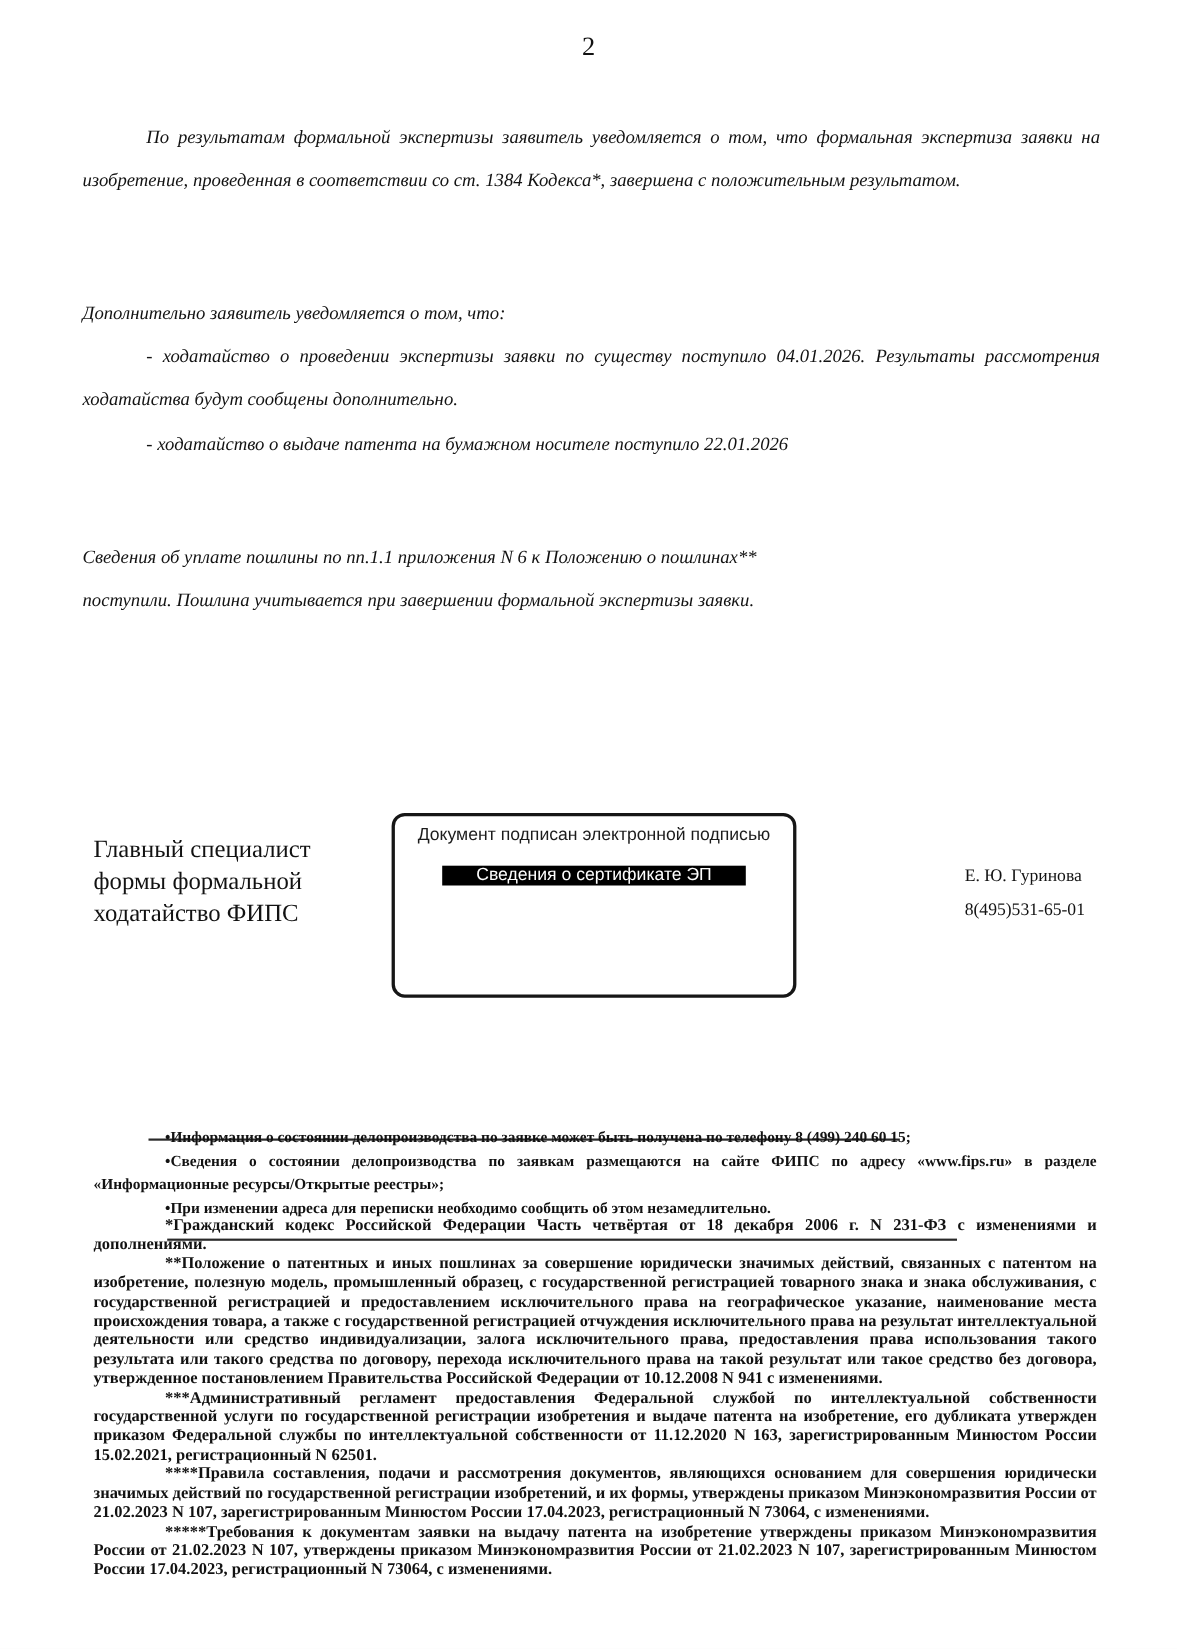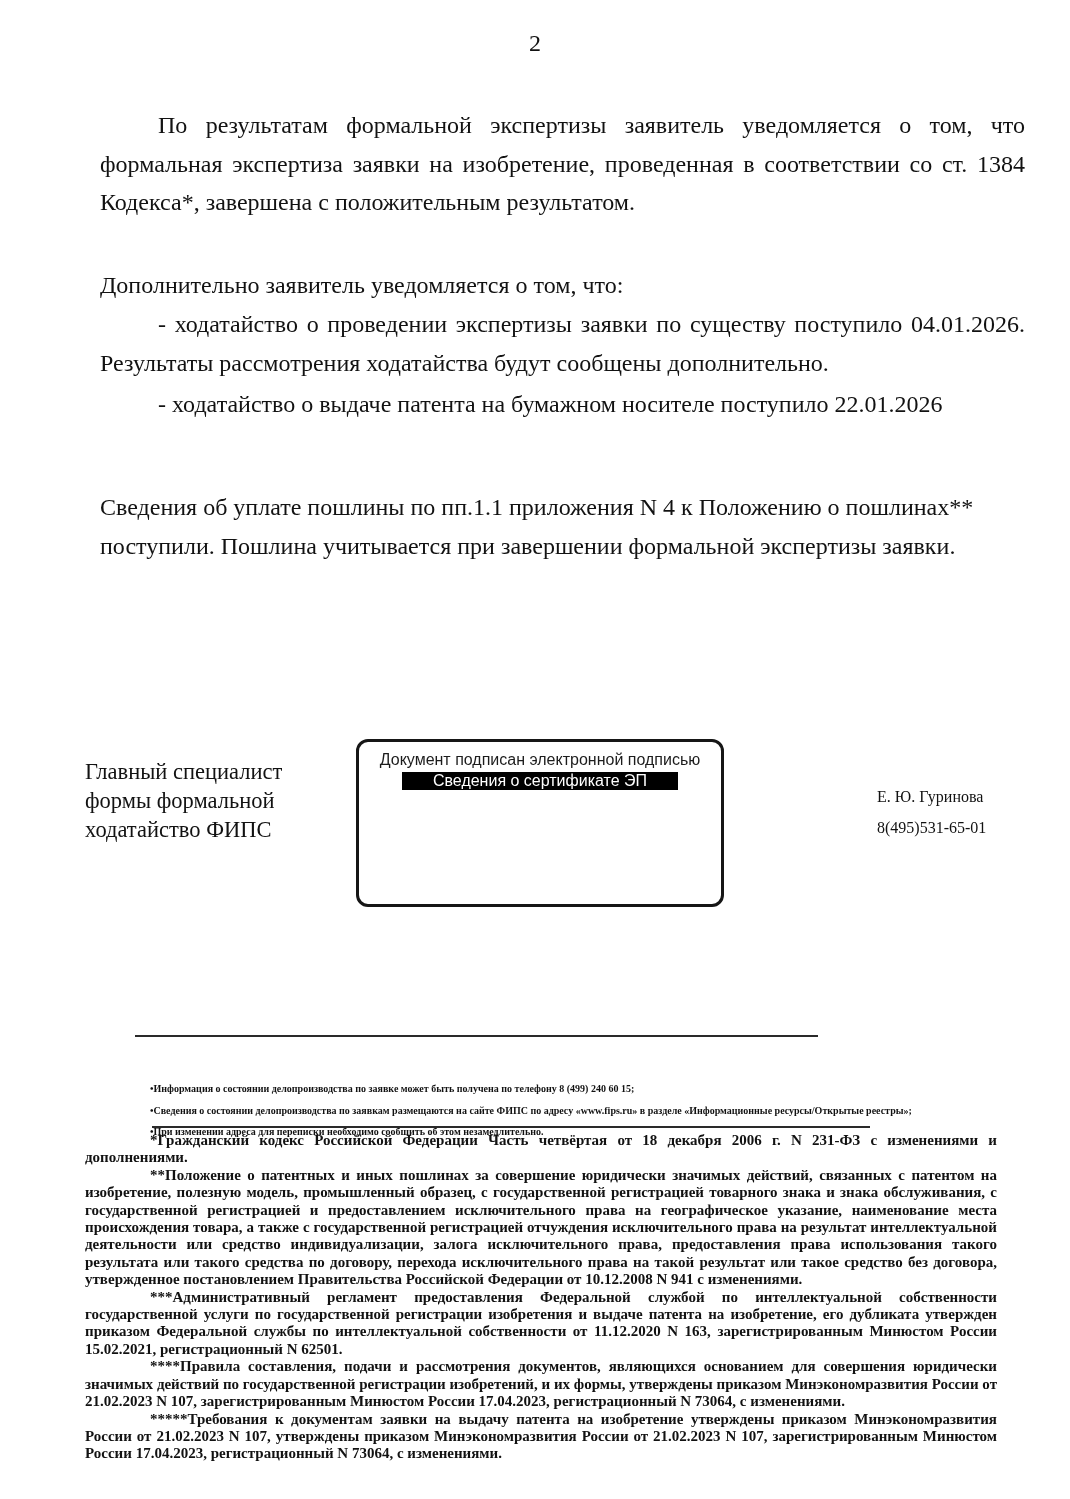--- a/index.html
+++ b/index.html
@@ -6,23 +6,23 @@
   .page {
     position:relative; width:1070px; height:1499px; margin:0 auto;
     background:#ffffff; color:#121212; overflow:hidden;
     font-family:"Liberation Serif","DejaVu Serif",serif;
   }
   .page-number {
     position:absolute; top:30px; left:0; width:100%;
     text-align:center; font-size:24px;
   }
   .para {
-    position:absolute; left:100px; width:925px;
-    font-size:24px; line-height:38.5px; text-align:justify;
-    margin:0; white-space:pre-wrap;
+    position:absolute; left:75px; width:925px;
+    font-size:17px; line-height:38.5px; text-align:justify;
+    margin:0; white-space:pre-wrap;font-style:italic;
   }
   .indent { text-indent:58px; }
   #p-formal   { top:106px; }
   #p-intro    { top:266px; text-align:left; }
   #p-item1    { top:305px; }
   #p-item2    { top:385px; text-align:left; }
   #p-fee      { top:488px; text-align:left; }
 
   .sig-position {
     position:absolute; left:85px; top:757px; width:290px;
@@ -34,57 +34,57 @@
   }
 
   .stamp {
     position:absolute; left:356px; top:739px; width:368px; height:168px;
     box-sizing:border-box; border:3px solid #161616; border-radius:12px;
     font-family:"Liberation Sans","DejaVu Sans",sans-serif;
     font-size:16px; color:#1c1c1c; padding-top:8px;
   }
   .stamp-title { text-align:center; line-height:19px; }
   .stamp-banner {
-    width:276px; margin:3px auto 0; background:#000; color:#fff;
+    width:276px; margin:18px auto 0; background:#000; color:#fff;
     text-align:center; line-height:18px; height:18px;
   }
   .stamp-rows { padding:2px 8px 0 8px; }
   .stamp-row { line-height:20px; white-space:nowrap; }
   .lbl-owner   { display:inline-block; width:90px; }
   .lbl-valid   { display:inline-block; width:125px; }
   .owner-name2 { padding-left:90px; }
 
   .rule { position:absolute; height:2px; background:#2a2a2a; }
   #rule-info  { left:135px; top:1035px; width:683px; }
   #rule-legal { left:152px; top:1126px; width:718px; }
 
   .footnotes {
     position:absolute; left:85px; width:912px;
     font-weight:bold; text-align:justify;
   }
-  #fn-info  { top:1078px; font-size:10px; line-height:21.5px; }
-  #fn-legal { top:1132px; font-size:15px;   line-height:17.4px; }
+  #fn-info  { top:1024px; font-size:14px; line-height:21.5px; }
+  #fn-legal { top:1106px; font-size:15px;   line-height:17.4px; }
   .footnotes p { margin:0; text-indent:65px; }
 </style>
 </head>
 <body>
 
 <div class="page">
 
   <div class="page-number">2</div>
 
   <p class="para indent" id="p-formal">По результатам формальной экспертизы заявитель уведомляется о том, что формальная экспертиза заявки на изобретение, проведенная в соответствии со ст. 1384 Кодекса*, завершена с положительным результатом.</p>
 
   <p class="para" id="p-intro">Дополнительно заявитель уведомляется о том, что:</p>
 
   <p class="para indent" id="p-item1">- ходатайство о проведении экспертизы заявки по существу поступило 04.01.2026. Результаты рассмотрения ходатайства будут сообщены дополнительно.</p>
 
   <p class="para indent" id="p-item2">- ходатайство о выдаче патента на бумажном носителе поступило 22.01.2026</p>
 
-  <p class="para" id="p-fee"><span style="display:block;">Сведения об уплате пошлины по пп.1.1 приложения N 4 к Положению о пошлинах**</span><span style="display:block;">поступили. Пошлина учитывается при завершении формальной экспертизы заявки.</span></p>
+  <p class="para" id="p-fee"><span style="display:block;">Сведения об уплате пошлины по пп.1.1 приложения N 6 к Положению о пошлинах**</span><span style="display:block;">поступили. Пошлина учитывается при завершении формальной экспертизы заявки.</span></p>
 
   <div class="sig-position">
     <div>Главный специалист</div>
     <div>формы формальной</div>
     <div>ходатайство ФИПС</div>
   </div>
 
   <div class="stamp">
     <div class="stamp-title">Документ подписан электронной подписью</div>
     <div class="stamp-banner">Сведения о сертификате ЭП</div>

